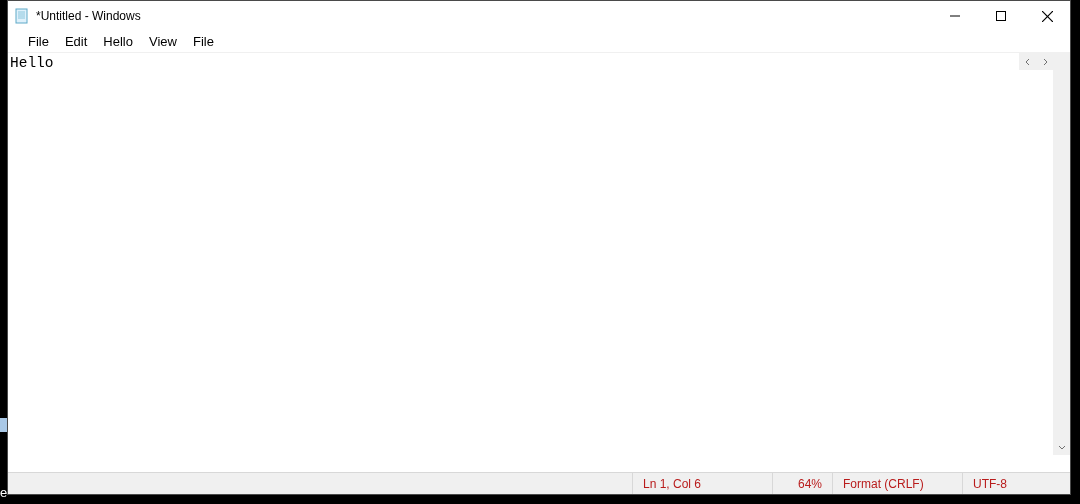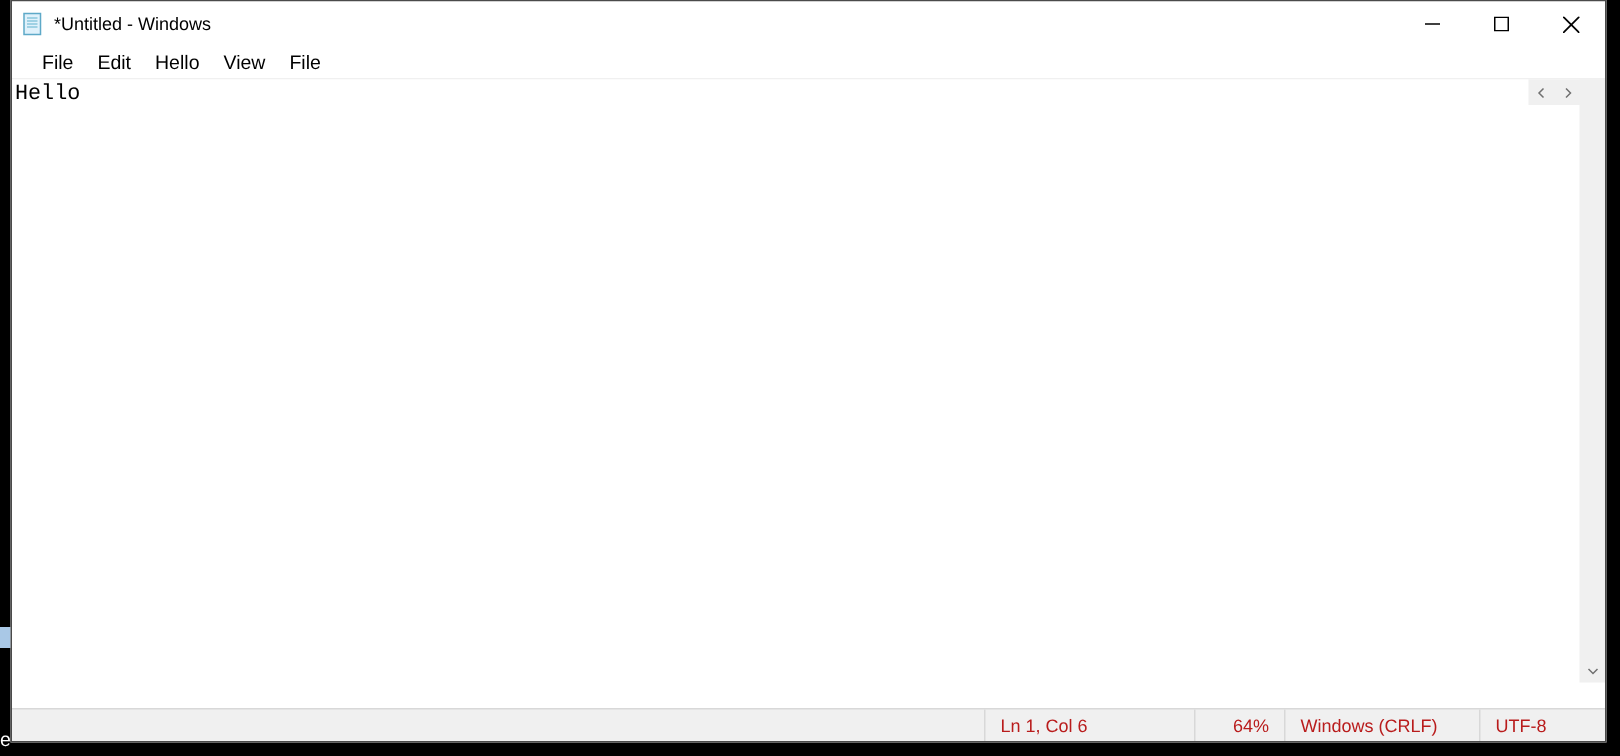--- a/index.html
+++ b/index.html
@@ -125,21 +125,21 @@
     align-items: center;
     padding: 0 10px;
     height: 100%;
   }
   .status-spacer {
     flex: 1 1 auto;
   }
   .status-cursor { width: 140px; }
   .status-zoom   { width: 60px; justify-content: flex-end; }
   .status-eol    { width: 130px; }
-  .status-enc    { width: 84px; }
+  .status-enc    { width: 108px; }
   
   .bg-frag1 {
     position: absolute;
     left: 0; top: 418px;
     width: 16px; height: 14px;
     background: #a9c8e6;
   }
   .bg-frag2 {
     position: absolute;
     left: 0; bottom: 4px;
@@ -223,18 +223,18 @@
               <polyline points="3,1 6,4 3,7" fill="none" stroke="#707070" stroke-width="1"></polyline>
             </svg>
         </div>
       </div>
     </div>
 
     <div class="statusbar">
       <div class="status-spacer"></div>
       <div class="status-cell status-cursor">Ln 1, Col 6</div>
       <div class="status-cell status-zoom">64%</div>
-      <div class="status-cell status-eol">Windows (CRLF)</div>
+      <div class="status-cell status-eol">Format (CRLF)</div>
       <div class="status-cell status-enc">UTF-8</div>
     </div>
 
   </div>
 </div>
 
 </body></html>

